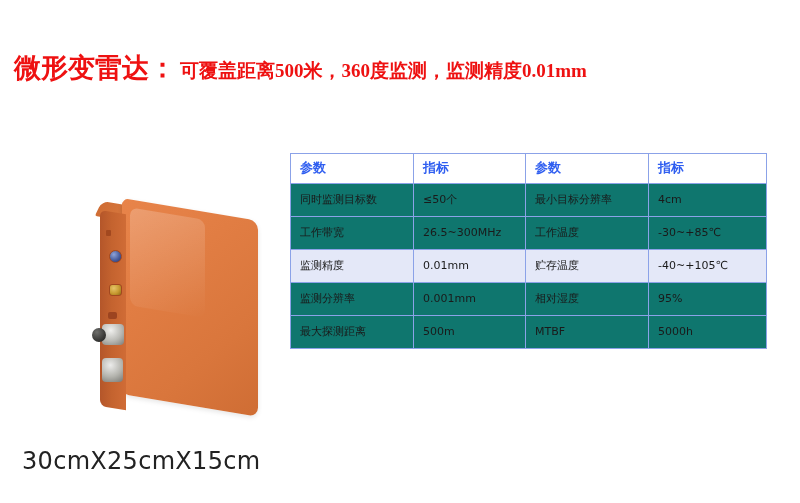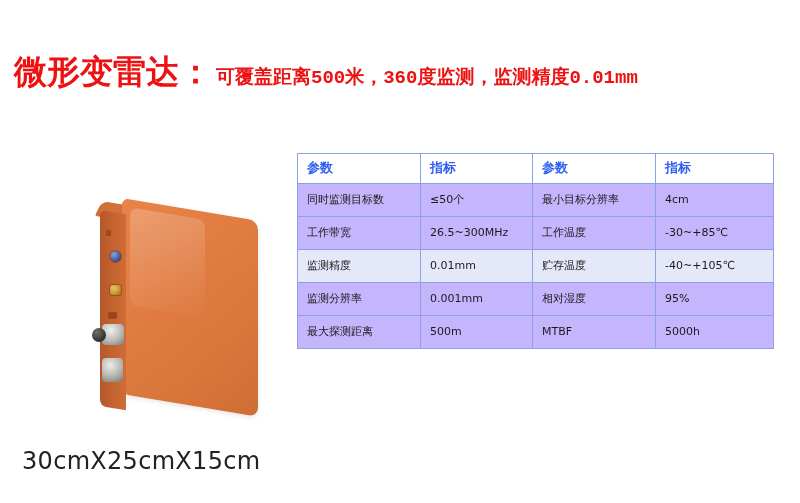--- a/index.html
+++ b/index.html
@@ -17,32 +17,32 @@
 
   
   .title-row {
     position: absolute;
     left: 14px; top: 50px;
     display: flex;
     align-items: baseline;
     white-space: nowrap;
   }
   .title-main {
-    font-size: 33px;
+    font-size: 27px;
     font-weight: bold;
     color: #ee1111;
     letter-spacing: 0px;
     font-family: "DejaVu Sans", "Liberation Sans", sans-serif;
   }
   .title-sub {
     font-size: 19px;
     font-weight: bold;
     color: #ee1111;
     margin-left: 4px;
-    font-family: Liberation Mono, monospace;
+    font-family: Liberation Serif, serif;
   }
 
   
   .product-wrap {
     position: absolute;
     left: 88px; top: 190px;
     width: 210px; height: 250px;
   }
   .device {
     position: absolute;
@@ -143,25 +143,25 @@
     left: 22px; top: 447px;
     font-size: 24px;
     color: #222222;
     font-family: "DejaVu Sans", "Liberation Sans", sans-serif;
     letter-spacing: 0.3px;
   }
 
   
   .spec-table {
     position: absolute;
-    left: 297px; top: 153px;
+    left: 290px; top: 153px;
     width: 476px;
     border-collapse: collapse;
     table-layout: fixed;
-    background: #c4b5fd;
+    background: #0f766e;
   }
   .spec-table td, .spec-table th {
     border: 1px solid #8ba2e8;
     padding: 6px 8px 6px 9px;
     font-size: 11px;
     color: #1a1a1a;
     line-height: 1.25;
     text-align: left;
     vertical-align: middle;
     font-family: "DejaVu Sans", "Liberation Sans", sans-serif;

